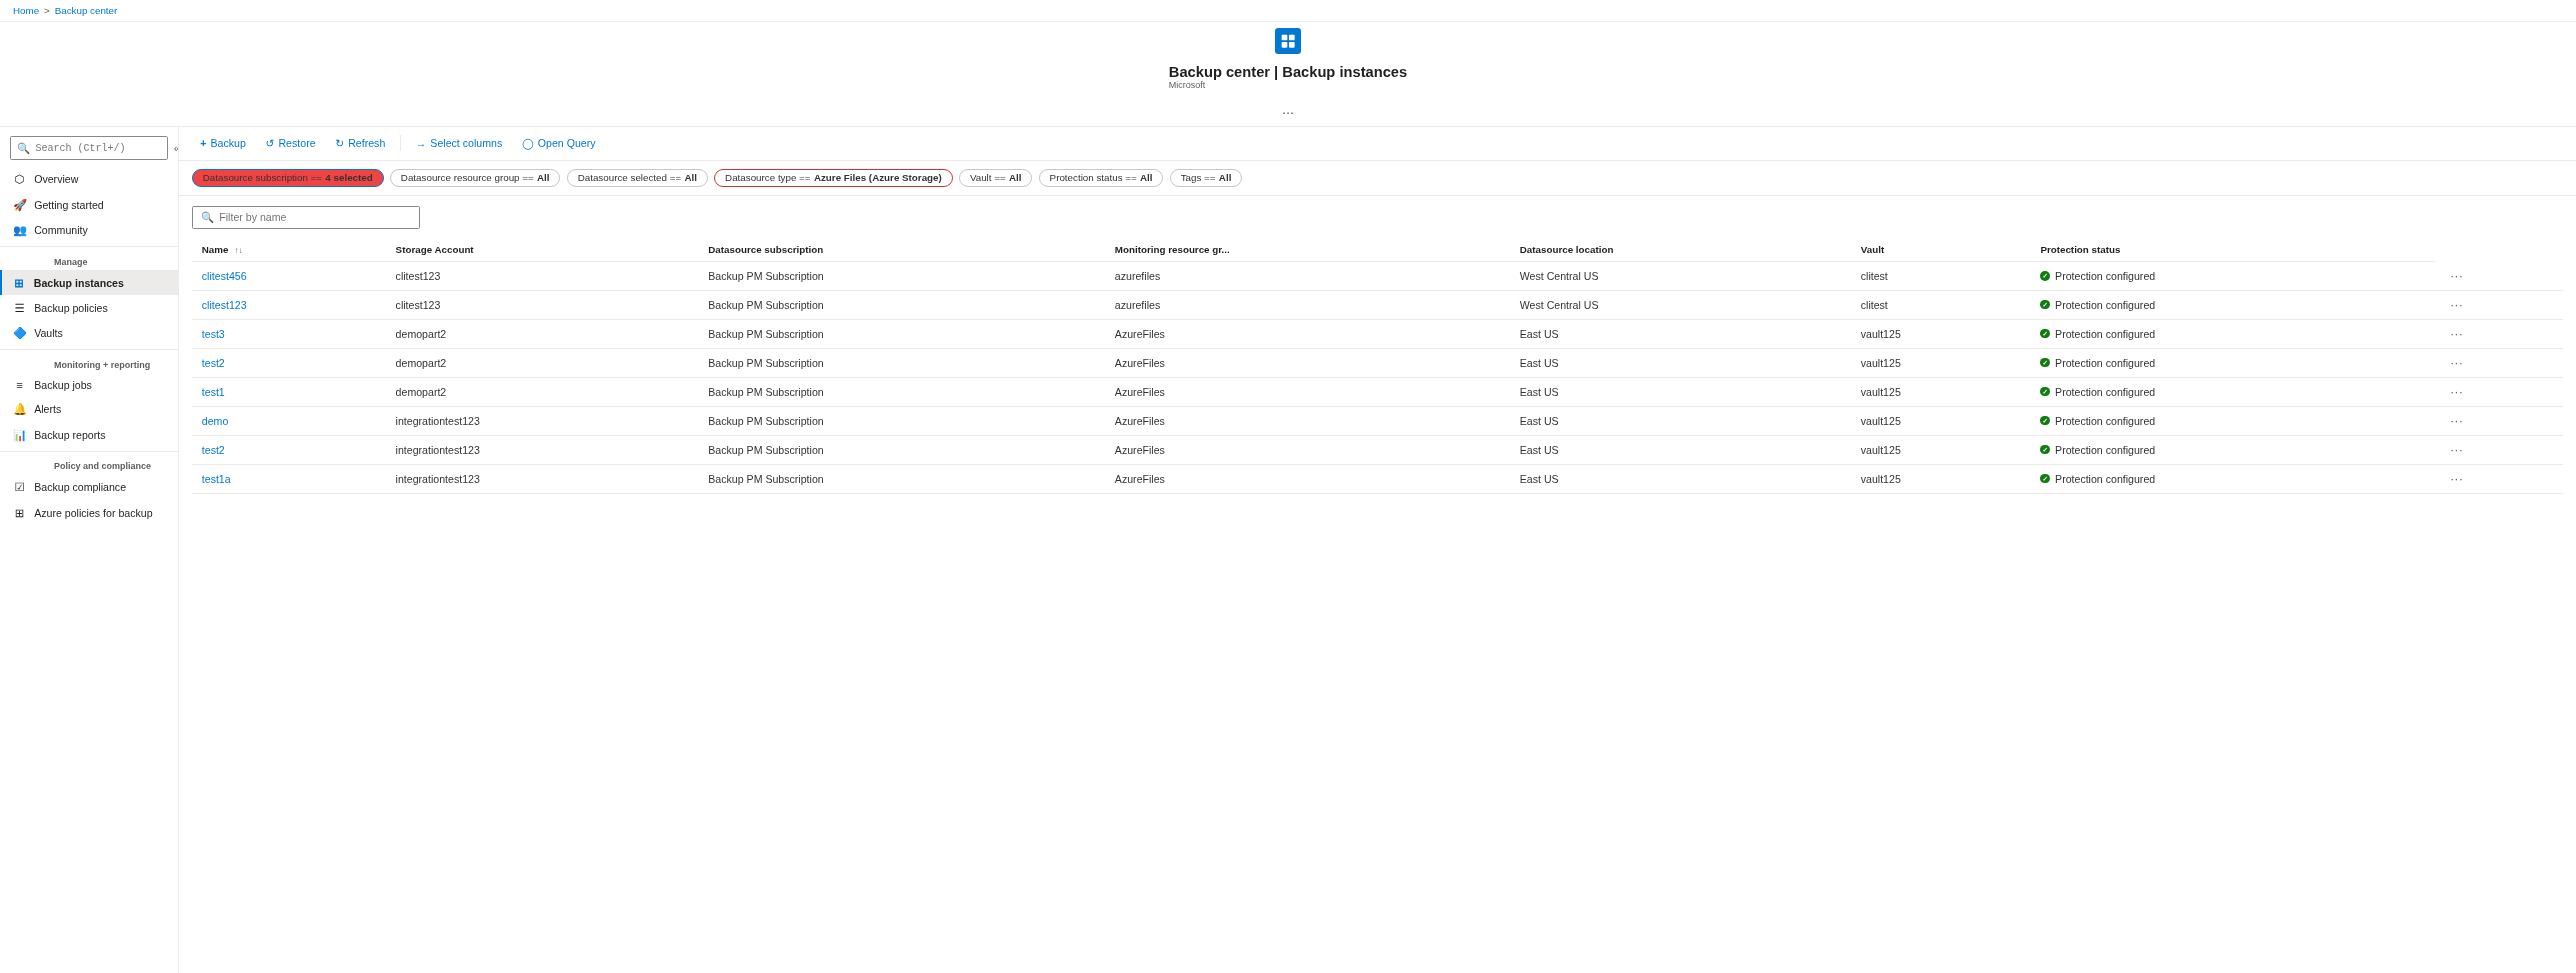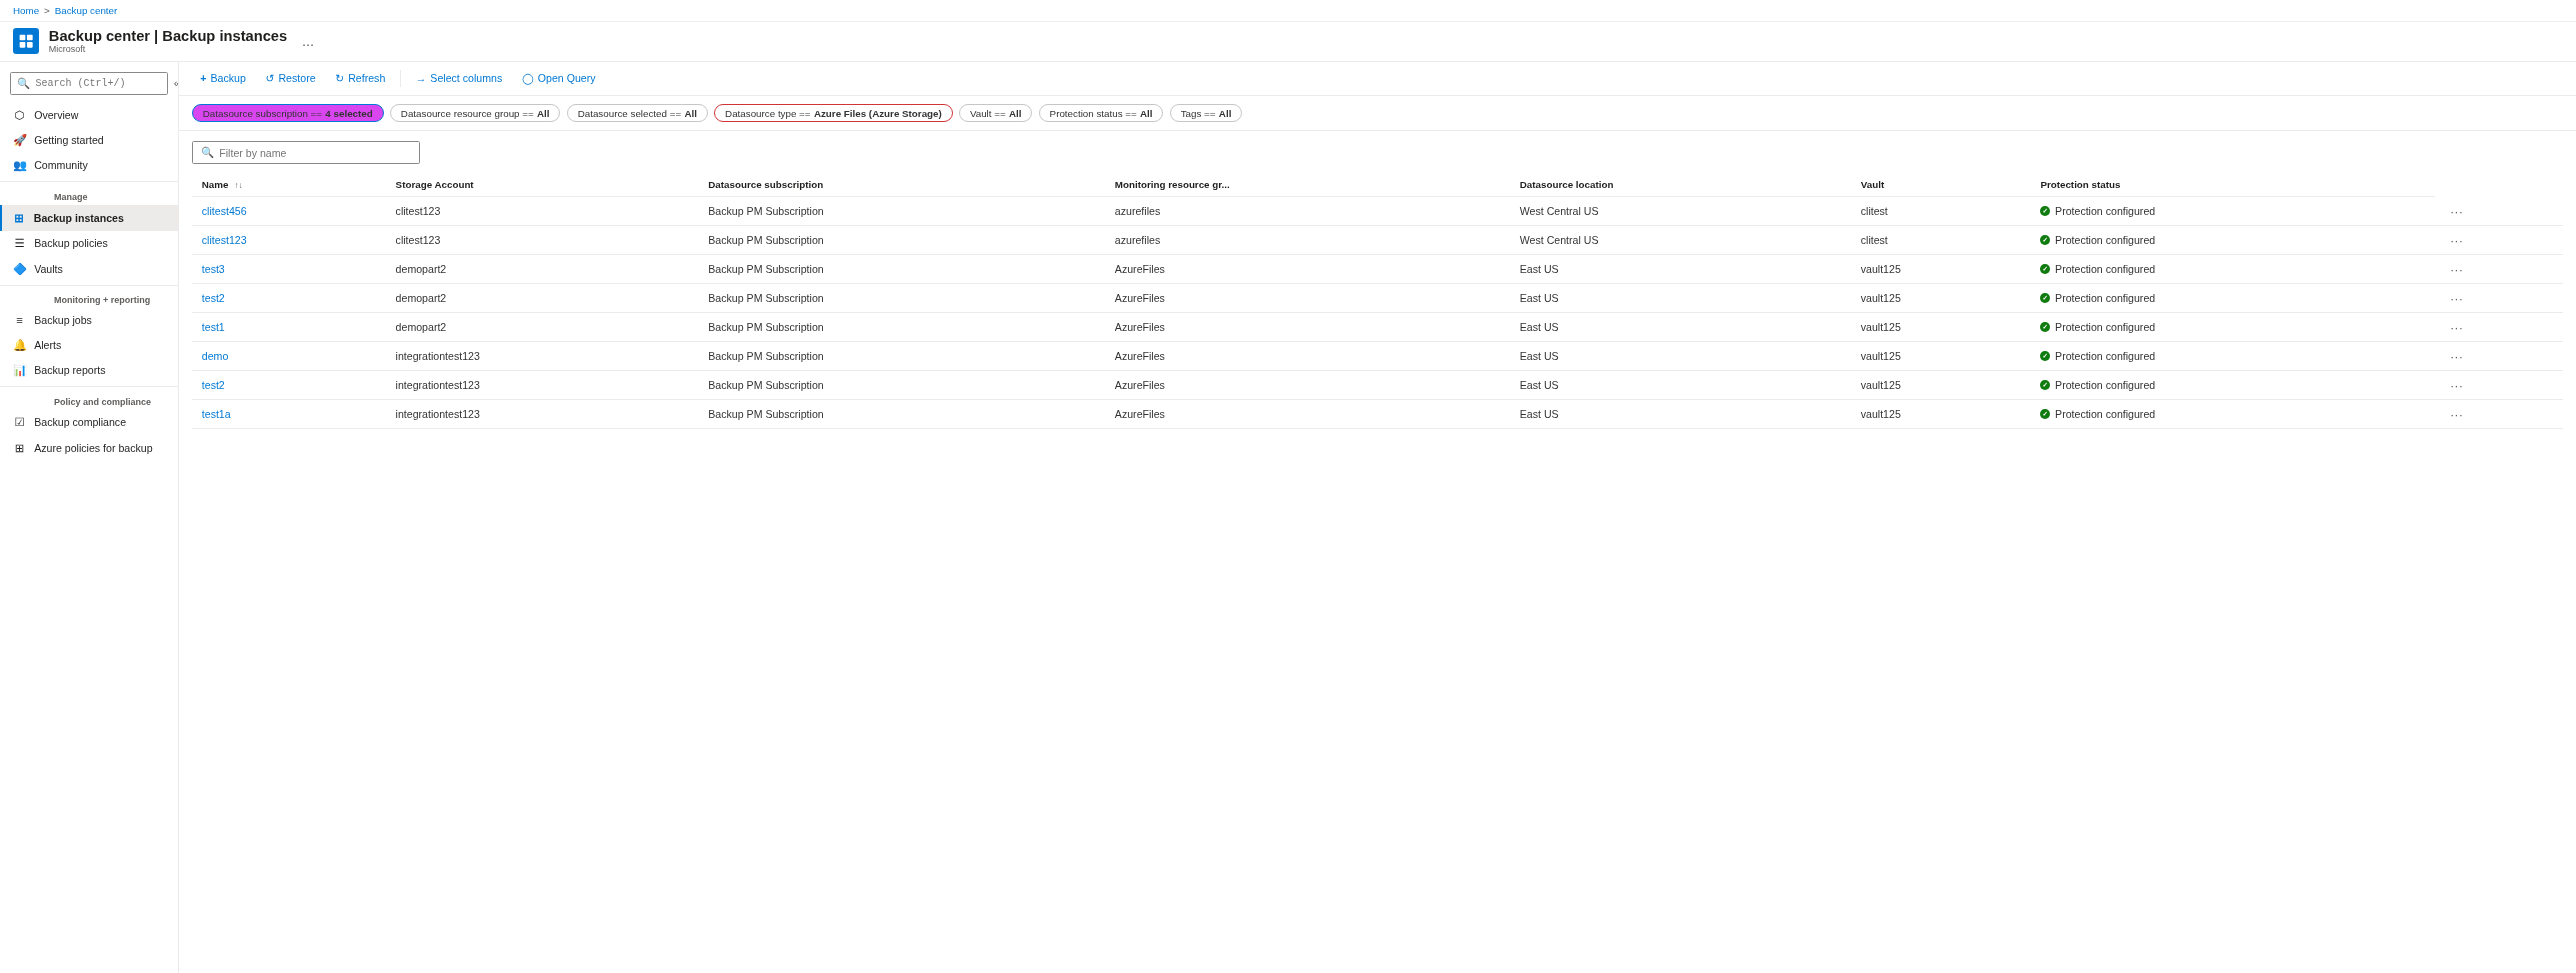--- a/index.html
+++ b/index.html
@@ -4,21 +4,21 @@
   <style>
     * { box-sizing: border-box; margin: 0; padding: 0; }
     body { font-family: 'Segoe UI', sans-serif; font-size: 10.6px; color: #333; background: #fff; display: flex; flex-direction: column; height: 100vh; overflow: hidden; }
 
     
     .breadcrumb { display: flex; align-items: center; gap: 4.9px; padding: 4.9px 13px; font-size: 9.8px; color: #0078d4; background: #fff; border-bottom: 0.8px solid #eee; }
     .breadcrumb span { color: #605e5c; }
     .breadcrumb a { color: #0078d4; text-decoration: none; }
 
     
-    .page-header { display: flex; align-items: center; padding: 6.5px 13px; background: #fff; border-bottom: 0.8px solid #edebe9; gap: 9.8px; }
+    .page-header { display: flex; align-items: center; padding: 6.5px 13px; background: #fff; border-bottom: 0.8px solid #edebe9; gap: 9.8px; flex-direction: column; }
     .page-header-icon { width: 26px; height: 26px; background: #0078d4; border-radius: 3.3px; display: flex; align-items: center; justify-content: center; }
     .page-header-icon svg { fill: #fff; }
     .page-header-titles h1 { font-size: 14.7px; font-weight: 600; color: #201f1e; display: flex; align-items: center; gap: 6.5px; }
     .page-header-titles p { font-size: 9px; color: #605e5c; }
     .ellipsis-btn { background: none; border: none; cursor: pointer; font-size: 14.7px; color: #605e5c; padding: 1.6px 4.9px; }
 
     
     .app-body { display: flex; flex: 1; overflow: hidden; }
 
     
@@ -35,21 +35,21 @@
 
     
     .main-content { flex: 1; display: flex; flex-direction: column; overflow: hidden; }
     .toolbar { display: flex; align-items: center; gap: 3.3px; padding: 6.5px 13px; border-bottom: 0.8px solid #edebe9; }
     .toolbar-btn { display: flex; align-items: center; gap: 4.1px; background: none; border: none; cursor: pointer; padding: 4.1px 8.2px; font-size: 10.6px; color: #0078d4; border-radius: 1.6px; }
     .toolbar-separator { width: 0.8px; height: 16.3px; background: #edebe9; margin: 0 3.3px; }
 
     
     .filter-bar { padding: 8.2px 13px; border-bottom: 0.8px solid #edebe9; display: flex; flex-wrap: wrap; gap: 6.5px; }
     .filter-chip { display: flex; align-items: center; border: 0.8px solid #c8c6c4; border-radius: 11.4px; padding: 2.4px 9.8px; font-size: 9.8px; cursor: pointer; background: #fff; gap: 3.3px; }
-    .filter-chip.active { background: #d946ef; border-color: #0078d4; justify-content: center; }
+    .filter-chip.active { background: #ef4444; border-color: #0078d4; justify-content: center; }
     .filter-chip.highlighted { border: 1.6px solid #d13438; }
     .filter-chip strong { font-weight: 600; }
 
     
     .content-area { flex: 1; overflow-y: auto; padding: 9.8px 13px; }
     .name-filter { display: flex; align-items: center; border: 0.8px solid #8a8886; border-radius: 1.6px; padding: 4.1px 8.2px; gap: 4.9px; width: 228px; margin-bottom: 8.2px; }
     .name-filter input { border: none; outline: none; font-size: 10.6px; flex: 1; }
     .item-count { font-size: 9.8px; color: #605e5c; margin-bottom: 8.2px; }
 
     

